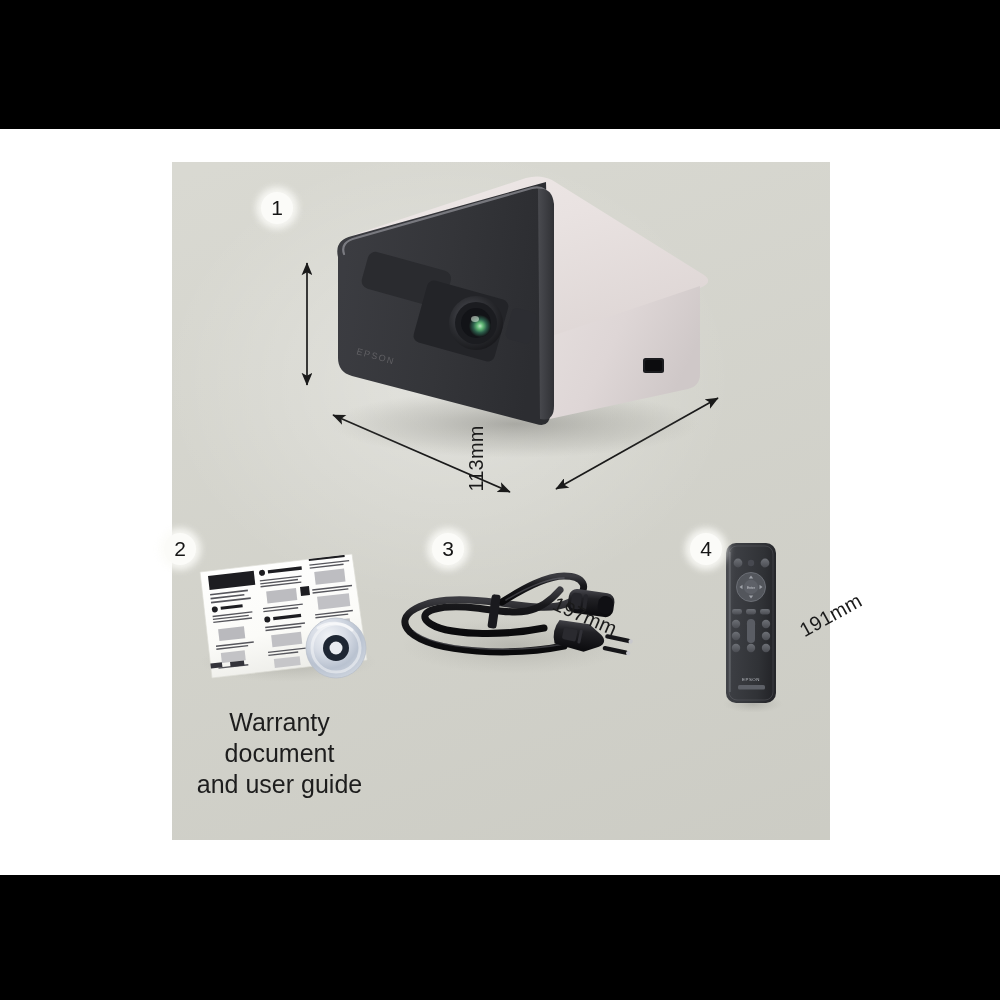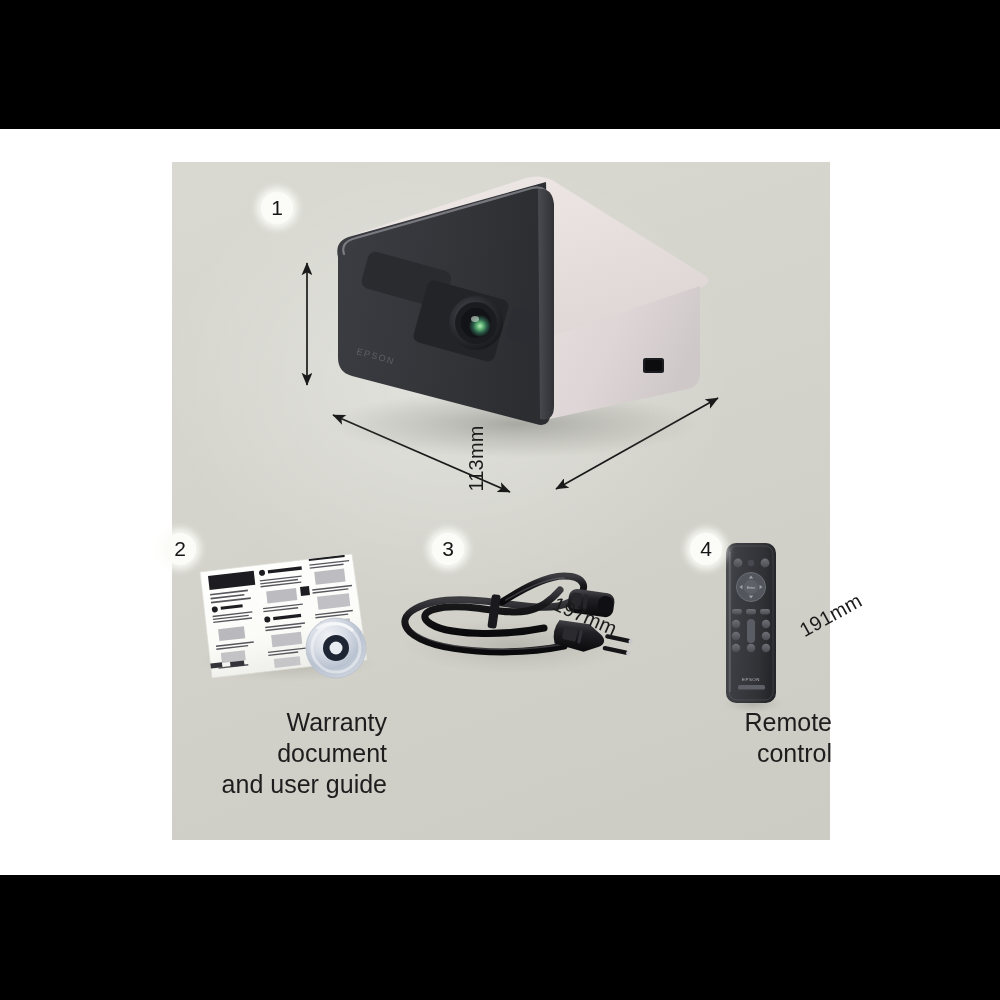--- a/index.html
+++ b/index.html
@@ -55,21 +55,21 @@
     font-size: 21px;
     line-height: 32px;
     text-align: center;
     font-family: "Liberation Sans", sans-serif;
     box-shadow: 0 0 7px 5px rgba(251,251,248,0.85);
     z-index: 6;
   }
 
   .caption {
     position: absolute;
-    text-align: right;
+    text-align: center;
     color: #1d1d1d;
     font-size: 25px;
     line-height: 31px;
     font-family: "Liberation Sans", sans-serif;
     white-space: pre-line;
     z-index: 5;
   }
 
   .art { position: absolute; z-index: 4; }
 
@@ -429,17 +429,15 @@
       <circle cx="48" cy="96" r="4.2" fill="url(#btnGrad)"></circle>
 
       <circle cx="18" cy="108" r="4.2" fill="url(#btnGrad)"></circle>
       <circle cx="33" cy="108" r="4.2" fill="url(#btnGrad)"></circle>
       <circle cx="48" cy="108" r="4.2" fill="url(#btnGrad)"></circle>
 
       <text x="33" y="141" text-anchor="middle" font-family="Liberation Sans, sans-serif" font-size="4.4" letter-spacing="0.5" fill="#b9bcc2">EPSON</text>
       <rect x="20" y="145" width="27" height="4.5" rx="1.6" fill="#5d6067"></rect>
     </svg>
 
-    <div class="caption" style="left:460px; top:545px; width:200px;">Remote
-control</div>
 
   </div>
 </div>
 
 </body></html>

